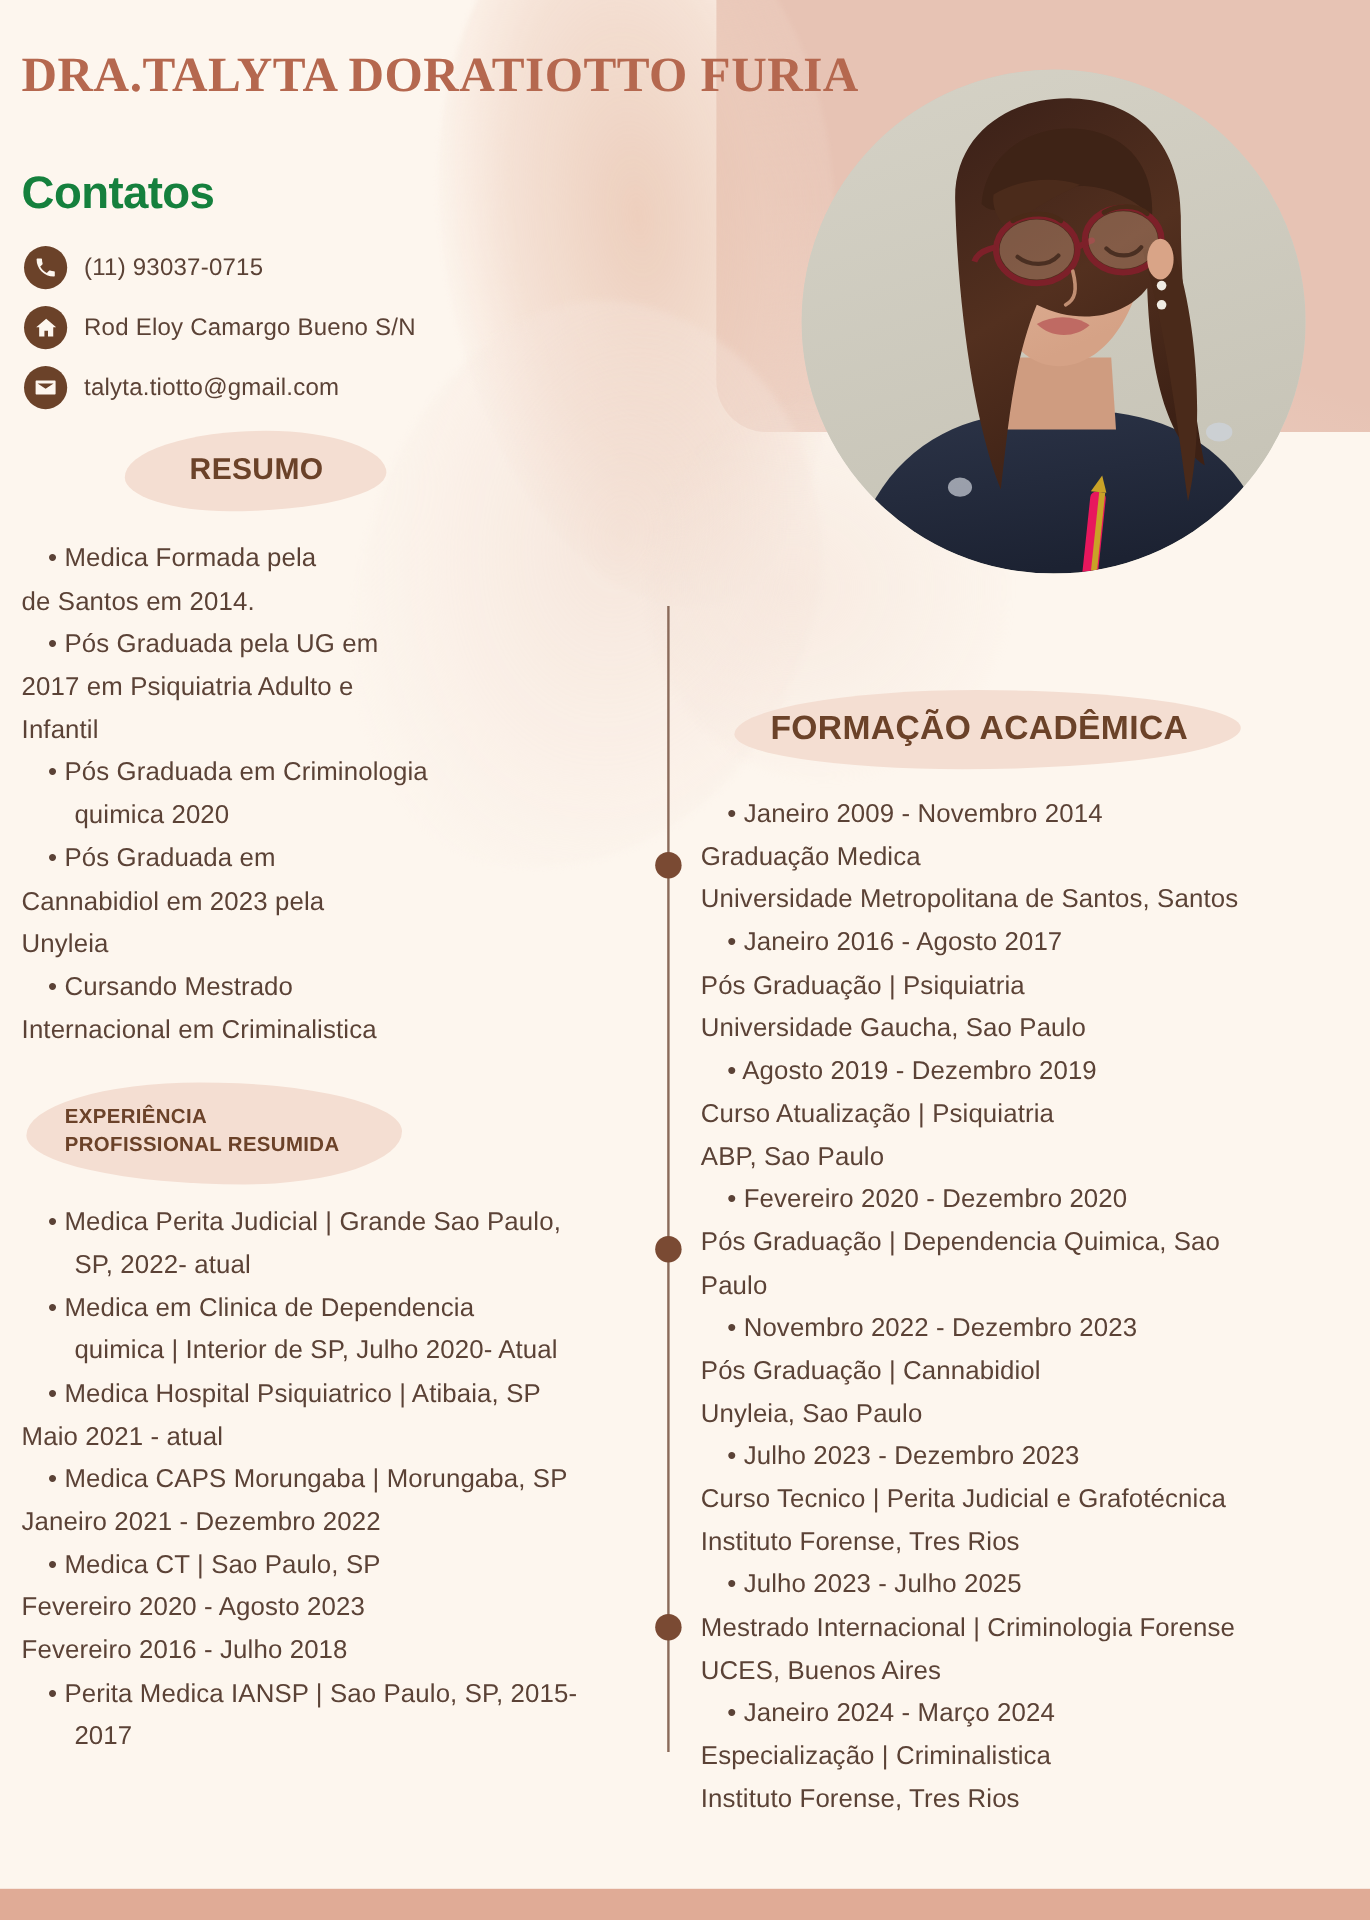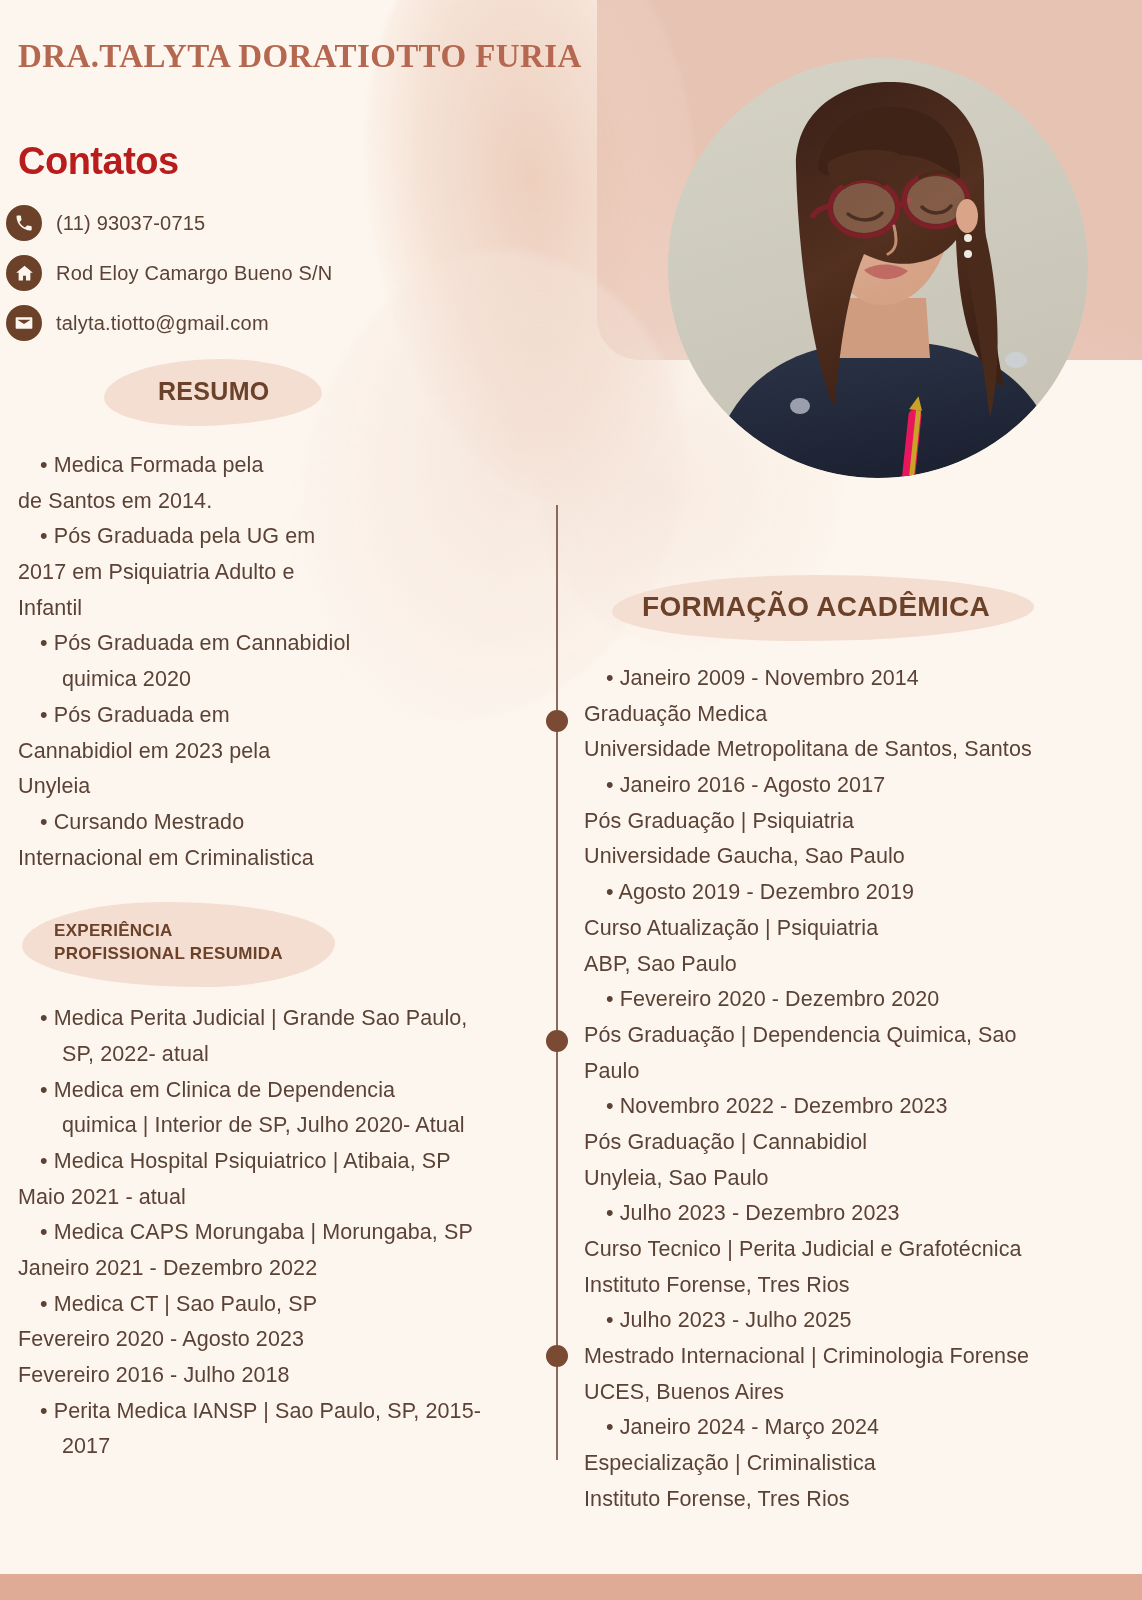--- a/index.html
+++ b/index.html
@@ -68,21 +68,21 @@
     width: 1142px; height: 26px;
     background: #e0ab96;
   }
 
   
   .page-title {
     position: absolute;
     left: 18px; top: 38px;
     font-family: "Liberation Serif", serif;
     font-weight: bold;
-    font-size: 33px;
+    font-size: 41px;
     letter-spacing: 0.4px;
     color: #b5684f;
     white-space: nowrap;
   }
 
   
   .photo-wrap {
     position: absolute;
     left: 668px; top: 58px;
     width: 420px; height: 420px;
@@ -94,28 +94,28 @@
 
   
   .left-col {
     position: absolute;
     left: 0; top: 140px;
     width: 545px;
   }
   .contatos-title {
     font-size: 38px;
     font-weight: bold;
-    color: #b91c1c;
+    color: #15803d;
     margin: 0 0 22px 18px;
     letter-spacing: -0.5px;
   }
   .contact-row {
     display: flex;
     align-items: center;
-    margin: 0 0 14px 0;
+    margin: 0 0 14px 14px;
     padding-left: 12px;
   }
   .c-icon {
     width: 36px; height: 36px;
     min-width: 36px;
     border-radius: 50%;
     background: #6b4229;
     margin-left: -6px;
     display: flex;
     align-items: center;
@@ -337,21 +337,21 @@
 
   <div style="margin-top:18px;">
     <div class="blob blob-resumo">RESUMO</div>
   </div>
   <div class="body-text left-body" id="resumo-lines">
       <div class="bullet-line indent-1">•  Medica Formada pela</div>
       <div class="bullet-line">de Santos em 2014.</div>
       <div class="bullet-line indent-1">•  Pós Graduada pela UG em</div>
       <div class="bullet-line">2017 em Psiquiatria Adulto e</div>
       <div class="bullet-line">Infantil</div>
-      <div class="bullet-line indent-1">•  Pós Graduada em Cannabidiol</div>
+      <div class="bullet-line indent-1">•  Pós Graduada em Criminologia</div>
       <div class="bullet-line indent-2">quimica 2020</div>
       <div class="bullet-line indent-1">•  Pós Graduada em</div>
       <div class="bullet-line">Cannabidiol em 2023 pela</div>
       <div class="bullet-line">Unyleia</div>
       <div class="bullet-line indent-1">•  Cursando Mestrado</div>
       <div class="bullet-line">Internacional em Criminalistica</div>
     </div>
 
   <div style="margin-top:26px;">
     <div class="blob blob-exp">

